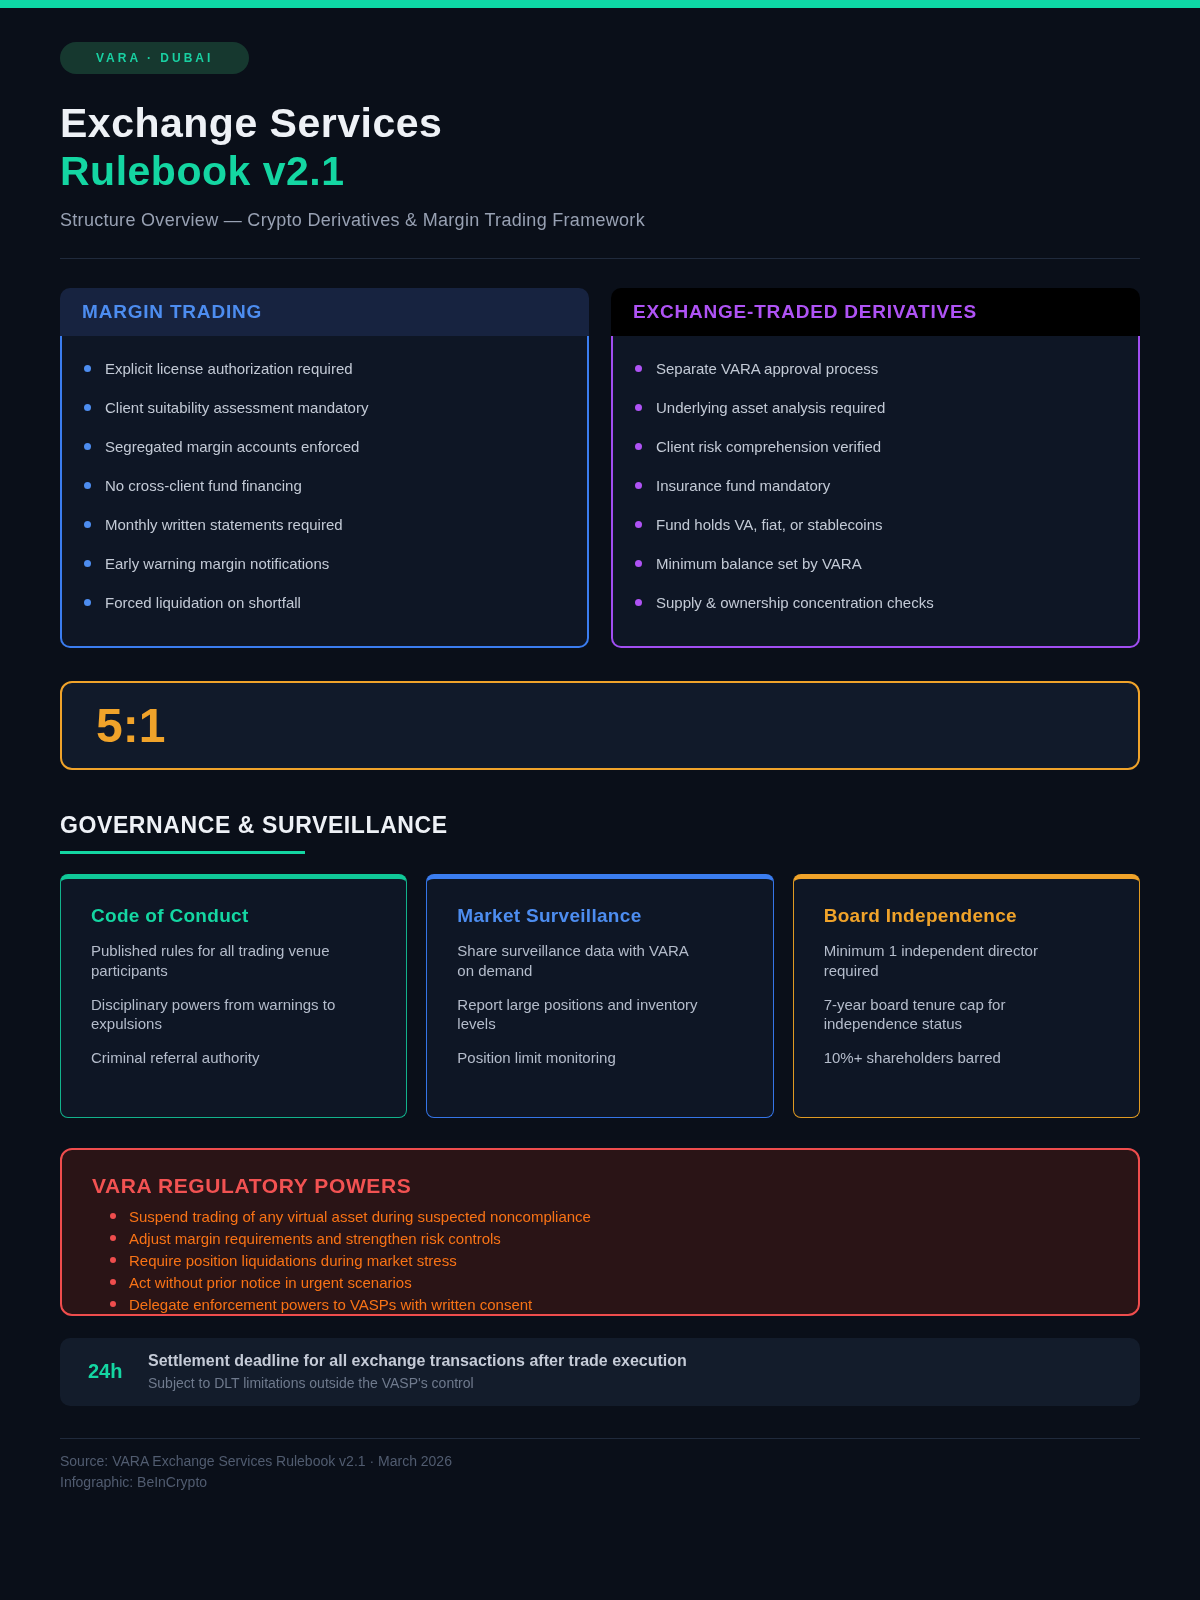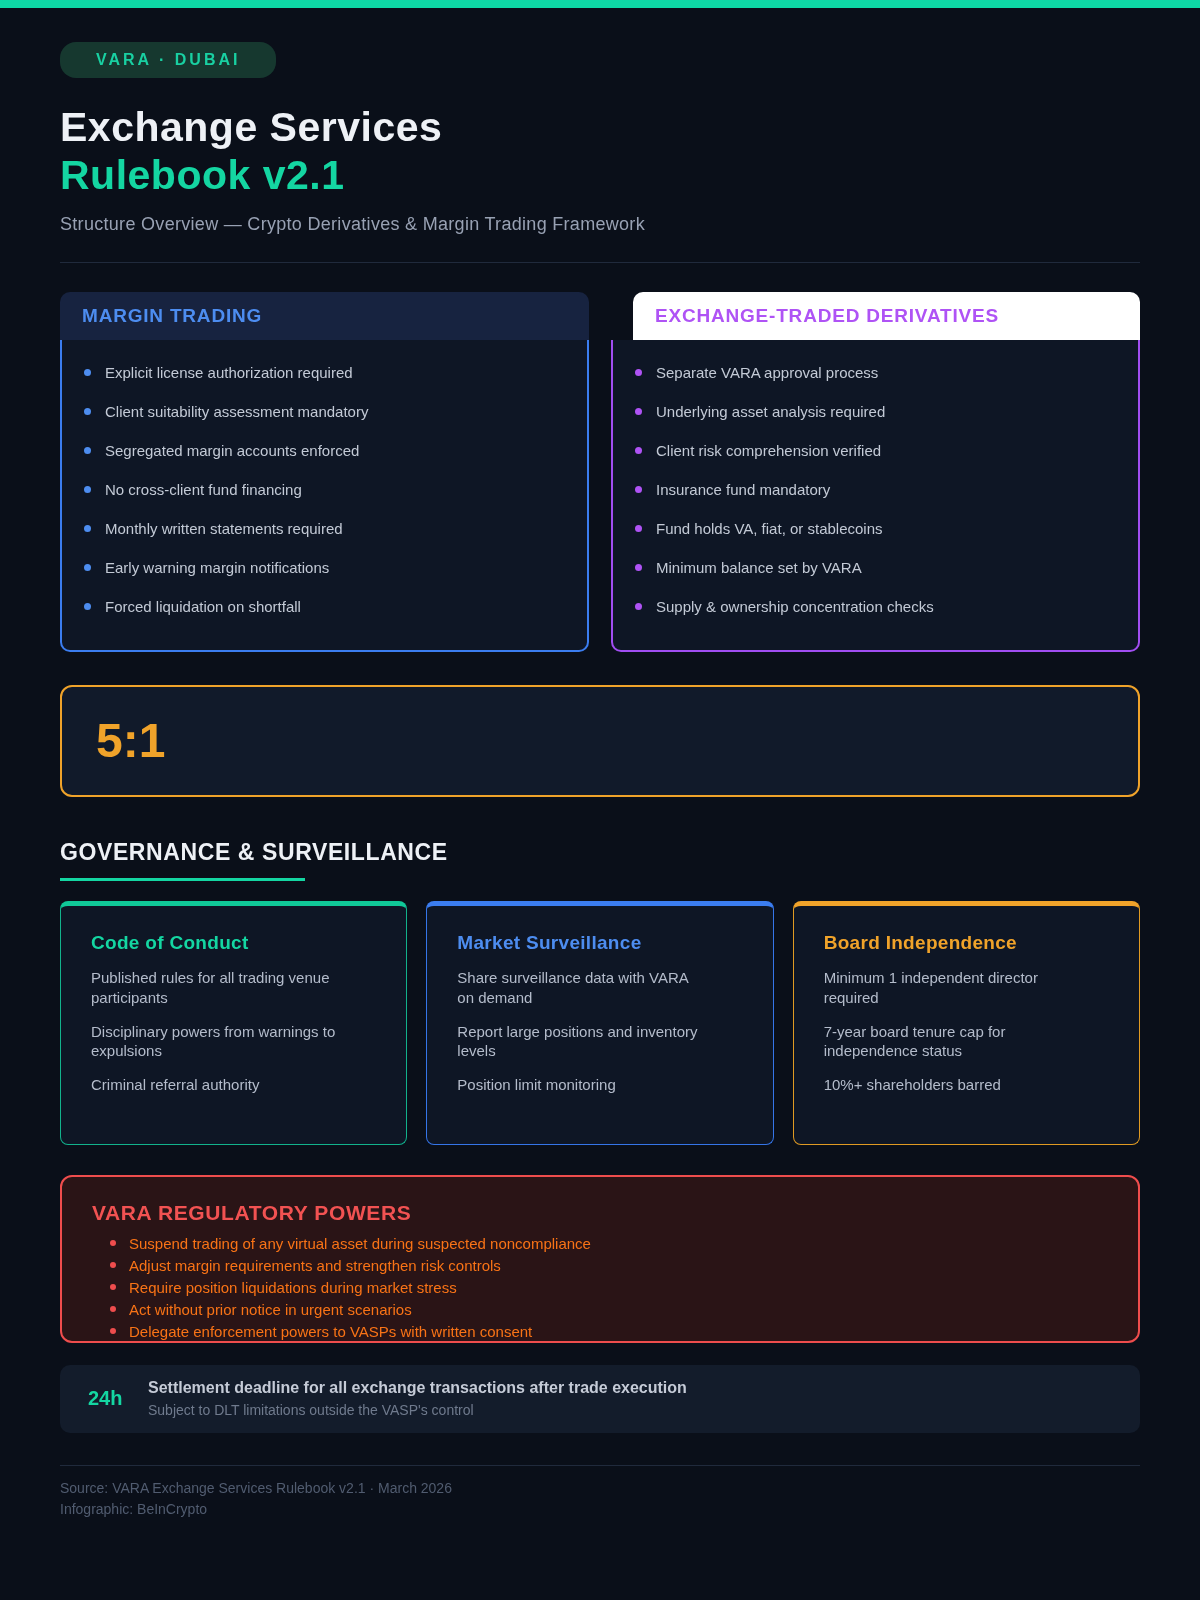--- a/index.html
+++ b/index.html
@@ -13,21 +13,21 @@
   }
   .topbar { height:8px; width:100%; background:#0ed9a6; }
   .container { padding:0 60px; }
 
   
   .badge {
     display:inline-block;
     margin-top:34px;
     background:#16382f;
     color:#19d0a2;
-    font-size:16px;
+    font-size:12px;
     font-weight:bold;
     letter-spacing:3px;
     padding:9px 36px;
     border-radius:16px;
   }
 
   
   .title { margin-top:26px; font-weight:bold; font-size:41px; line-height:1.17; letter-spacing:0.5px; }
   .title .line1 { color:#eef1f6; }
   .title .line2 { color:#14d6a2; }
@@ -37,39 +37,39 @@
   
   .panels { display:grid; grid-template-columns:1fr 1fr; gap:22px; margin-top:29px; }
   .panel-header {
     height:48px;
     display:flex; align-items:center;
     padding-left:22px;
     border-radius:10px 10px 0 0;
     font-size:19px; font-weight:bold; letter-spacing:0.8px;
   }
   .panel.margin .panel-header { background:#172340; color:#4d8df0; }
-  .panel.deriv  .panel-header { background:#ffffff; color:#af53f5;margin-left:22px; }
+  .panel.deriv  .panel-header { background:#000000; color:#af53f5; }
   .panel-body {
     height:312px;
     background:#0e1625;
     border-radius:0 0 10px 10px;
     padding:24px 22px 0 22px;
   }
   .panel.margin .panel-body { border:2px solid #3b7df0; border-top:none; }
   .panel.deriv  .panel-body { border:2px solid #a14ef2; border-top:none; }
   .panel-body ul { list-style:none; }
   .panel-body li { display:flex; align-items:center; margin-bottom:21px; font-size:15px; color:#c3cad6; line-height:18px; }
   .dot { width:7px; height:7px; border-radius:50%; margin-right:14px; flex:0 0 auto; }
   .panel.margin .dot { background:#4d8df0; }
   .panel.deriv  .dot { background:#af53f5; }
 
   
   .leverage {
     margin-top:33px;
-    height:112px;
+    height:89px;
     border:2px solid #f0a32a;
     border-radius:12px;
     background:#111a2a;
     display:flex; align-items:center;
   }
   .leverage .ratio { font-size:48px; font-weight:bold; color:#f0a32a; margin-left:34px; width:132px; }
   .leverage .lv-title { font-size:20px; font-weight:bold; color:#eef1f6; letter-spacing:0.6px; }
   .leverage .lv-line1 { font-size:16px; color:#a7afc0; margin-top:5px; }
   .leverage .lv-line2 { font-size:15px; color:#f0a32a; margin-top:4px; }
 

